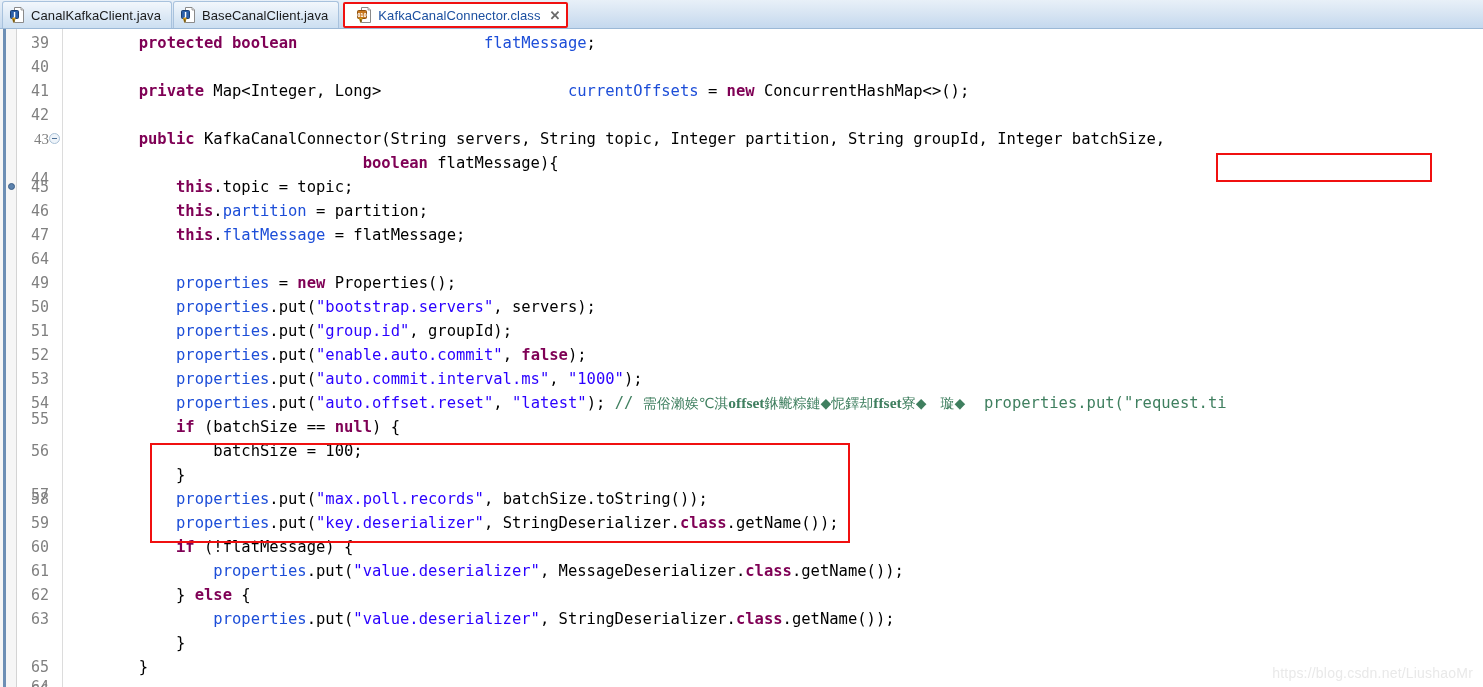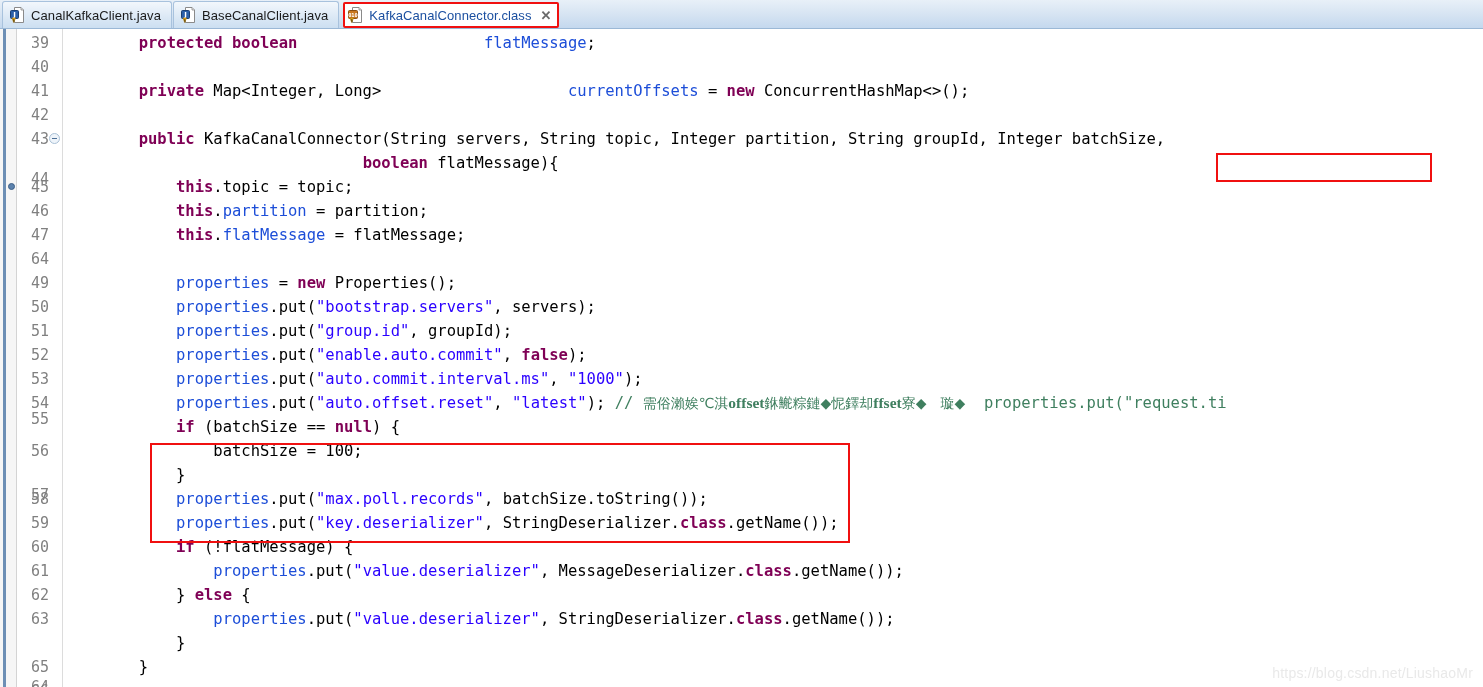--- a/index.html
+++ b/index.html
@@ -49,21 +49,21 @@
     background: linear-gradient(to bottom, #f2f7fc 0%, #dbe8f5 60%, #ccdff1 100%);
     border-color: #a8c2dd;
     border-top-left-radius: 3px;
     border-top-right-radius: 3px;
   }
   .tab.active {
     background: #ffffff;
     border: 2px solid #f01010;
     border-radius: 2px;
     height: 26px;
-    padding: 0 6px 0 3px;
+    padding: 0 6px 0 12px;
     margin-left: 3px;
   }
   .tab-label { margin-left: 6px; letter-spacing: 0.1px; }
   .tab.active .tab-label { color: #1b4fa0; }
   .tab-close {
     margin-left: 9px;
     font-size: 13px;
     color: #6a6a6a;
     font-weight: bold;
     line-height: 1;
@@ -241,21 +241,21 @@
           <div class="breakpoint-dot" style="top: 154px;"></div>
         </div>
     </div>
 
     <div class="gutter">
       <div id="linenums">
           <div class="lnum" style="top: 2px;">39</div>
           <div class="lnum" style="top: 26px;">40</div>
           <div class="lnum" style="top: 50px;">41</div>
           <div class="lnum" style="top: 74px;">42</div>
-          <div class="lnum" style="top: 98px;">43</div>
+          <div class="lnum" style="top: 98px; font-family: Liberation Serif, serif;">43</div>
           <div class="lnum" style="top: 138px;">44</div>
           <div class="lnum" style="top: 146px;">45</div>
           <div class="lnum" style="top: 170px;">46</div>
           <div class="lnum" style="top: 194px;">47</div>
           <div class="lnum" style="top: 218px;">64</div>
           <div class="lnum" style="top: 242px;">49</div>
           <div class="lnum" style="top: 266px;">50</div>
           <div class="lnum" style="top: 290px;">51</div>
           <div class="lnum" style="top: 314px;">52</div>
           <div class="lnum" style="top: 338px;">53</div>

